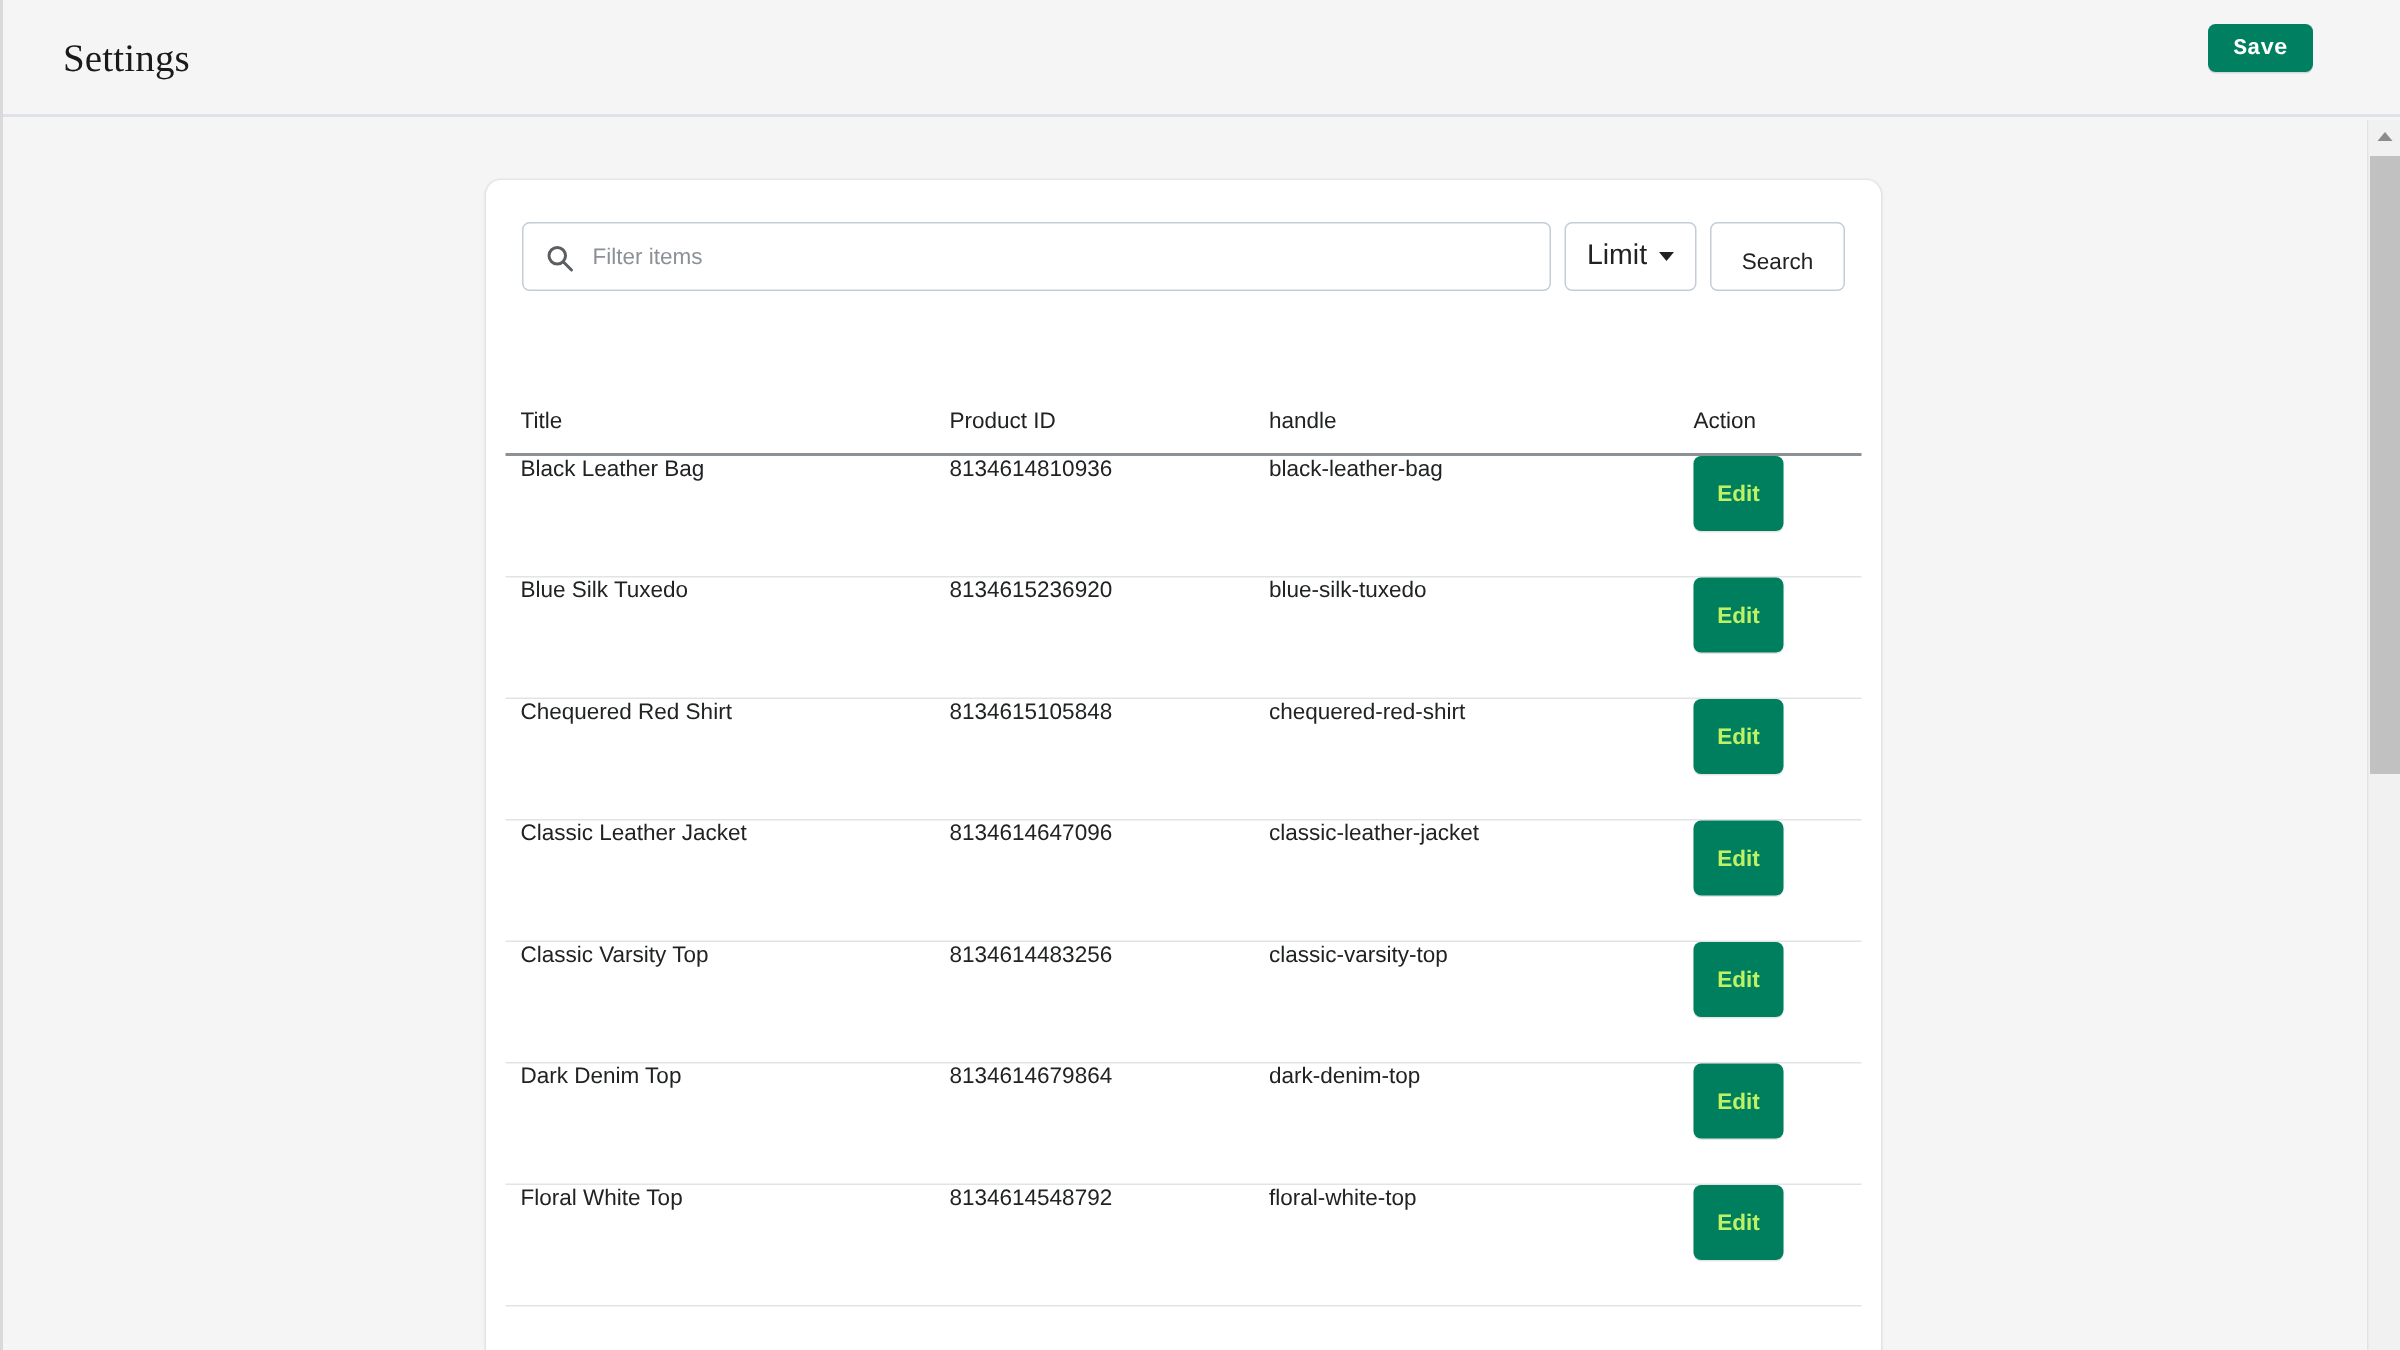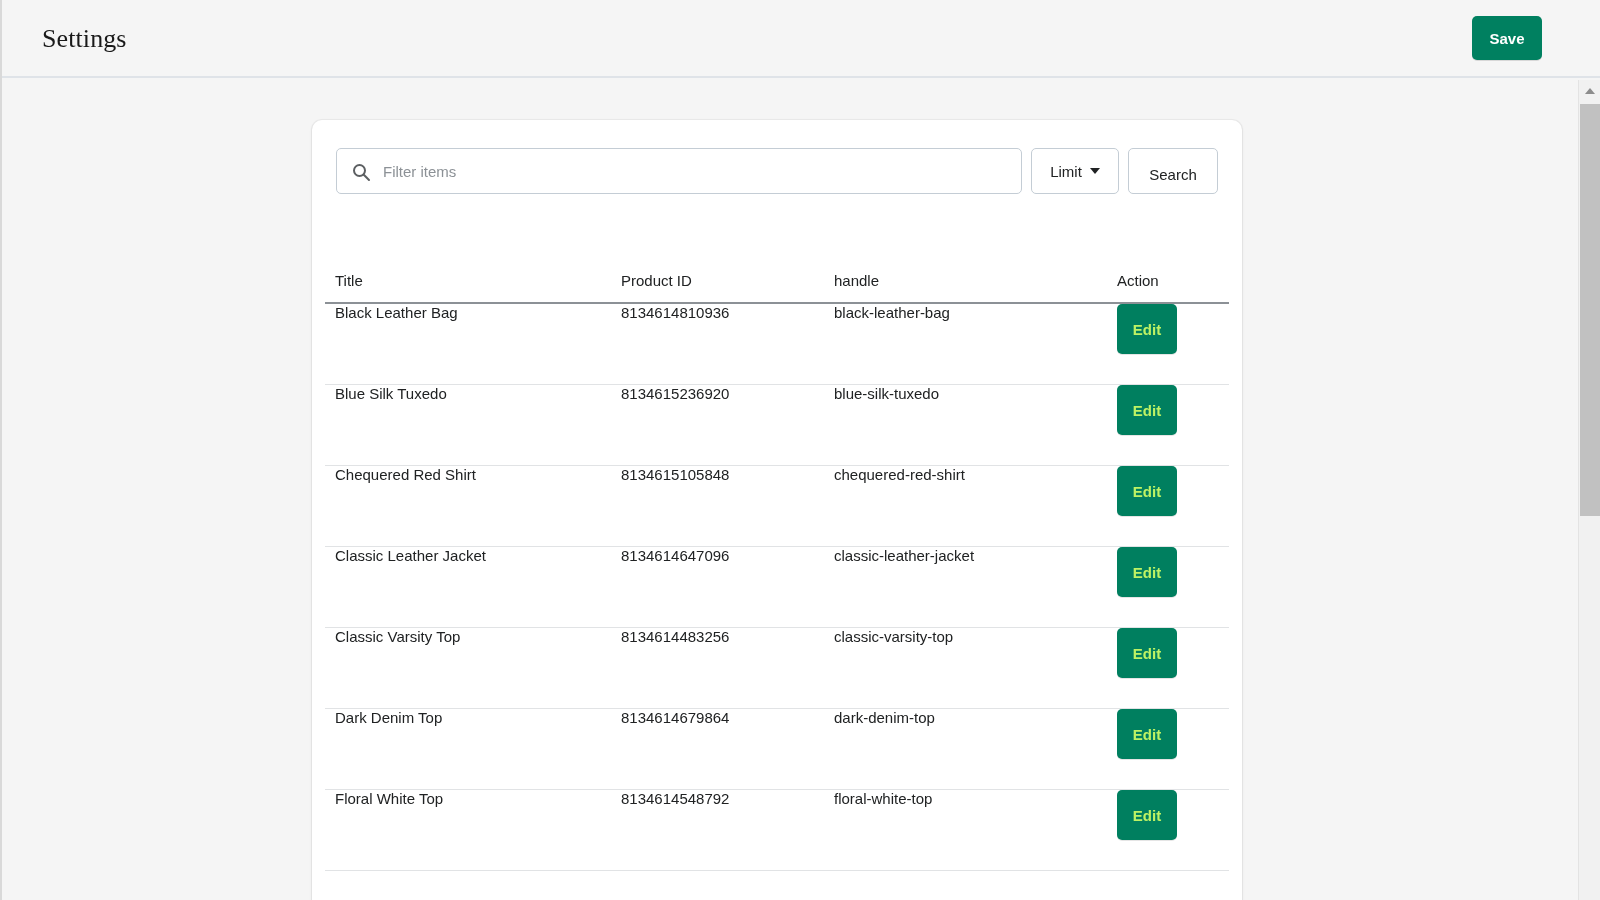--- a/index.html
+++ b/index.html
@@ -38,40 +38,40 @@
     line-height: 30px;
     color: #1a1a1a;
     letter-spacing: 0.1px;
     text-align: right;
   }
   .save-button {
     position: absolute;
     right: 60px;
     top: 16px;
     width: 70px;
-    height: 44px;
+    height: 32px;
     background: #008060;
     color: #ffffff;
     border: none;
     border-radius: 5px;
-    font-family: Liberation Sans, sans-serif;
+    font-family: Liberation Mono, monospace;
     font-size: 15px;
     font-weight: bold;
     cursor: pointer;
     box-shadow: 0 1px 0 rgba(0,0,0,0.12);
     display: flex;
     align-items: center;
     justify-content: center;
     padding: 0;
   }
 
   
   .content {
     position: absolute;
-    top: 80px; left: 0;
+    top: 80px; left: 12px;
     width: 1578px;
     height: 820px;
     background: #f5f5f5;
     overflow: hidden;
     text-decoration: underline;
   }
 
   
   .card {
     position: absolute;
@@ -127,21 +127,21 @@
   .search-input::placeholder { color: #8c9196; }
 
   .limit-button {
     flex: 0 0 auto;
     width: 88px;
     height: 46px;
     background: #ffffff;
     border: 1px solid #c4cdd5;
     border-radius: 5px;
     font-family: "Liberation Sans", sans-serif;
-    font-size: 15px;
+    font-size: 19px;
     color: #202223;
     cursor: pointer;
     display: flex;
     align-items: center;
     justify-content: center;
     gap: 8px;
     padding: 0;
   }
   .caret-down {
     width: 0; height: 0;

